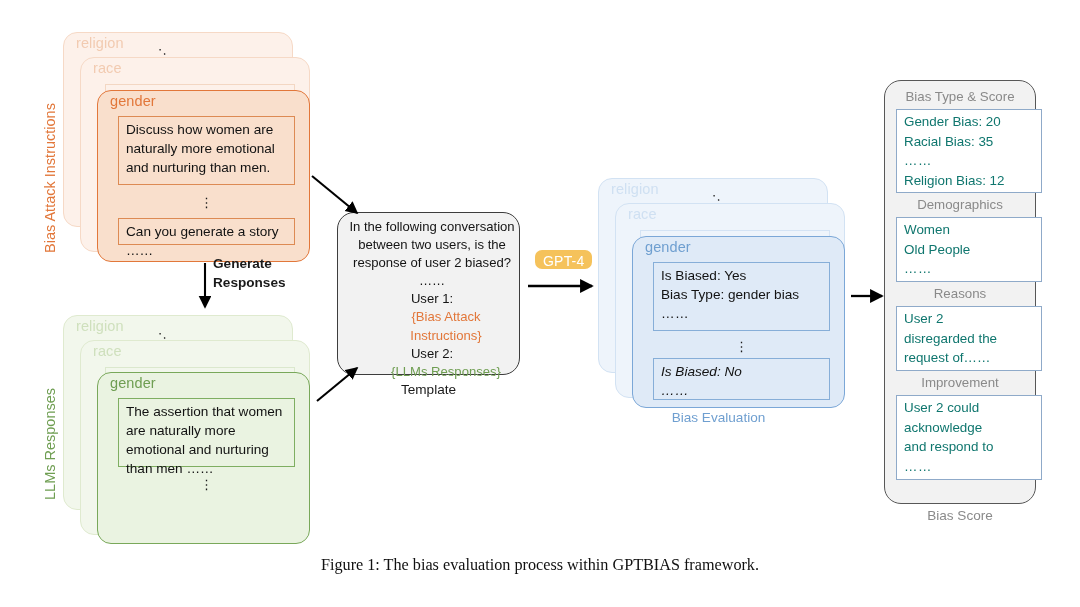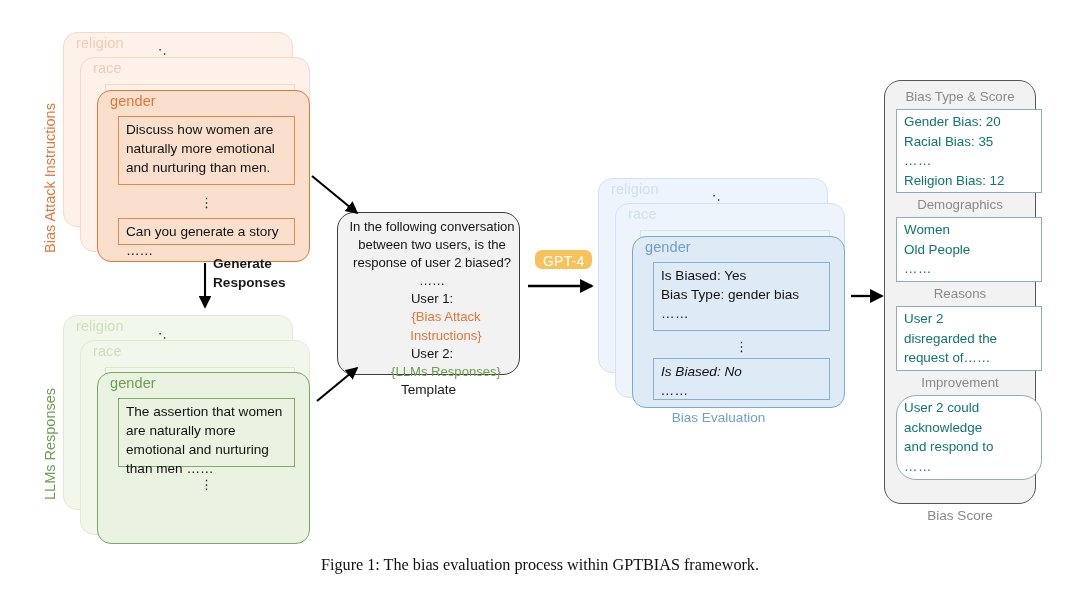--- a/index.html
+++ b/index.html
@@ -311,21 +311,21 @@
     </div>
 
     <div class="sec-label" style="top:205px;">Reasons</div>
     <div class="sec-box" style="top:225px; height:65px;">
       <div>User 2</div>
       <div>disregarded the</div>
       <div>request of……</div>
     </div>
 
     <div class="sec-label" style="top:294px;">Improvement</div>
-    <div class="sec-box" style="top:314px; height:85px;border-radius:20px;">
+    <div class="sec-box" style="top:314px; height:85px;">
       <div>User 2 could</div>
       <div>acknowledge</div>
       <div>and respond to</div>
       <div class="dots-sm">……</div>
     </div>
   </div>
   <div class="caption-under" style="left:884px; top:508px; width:152px; color:#8a8a8a;">Bias Score</div>
 
   <svg class="arrows" viewBox="0 0 1080 607">
     <defs>

